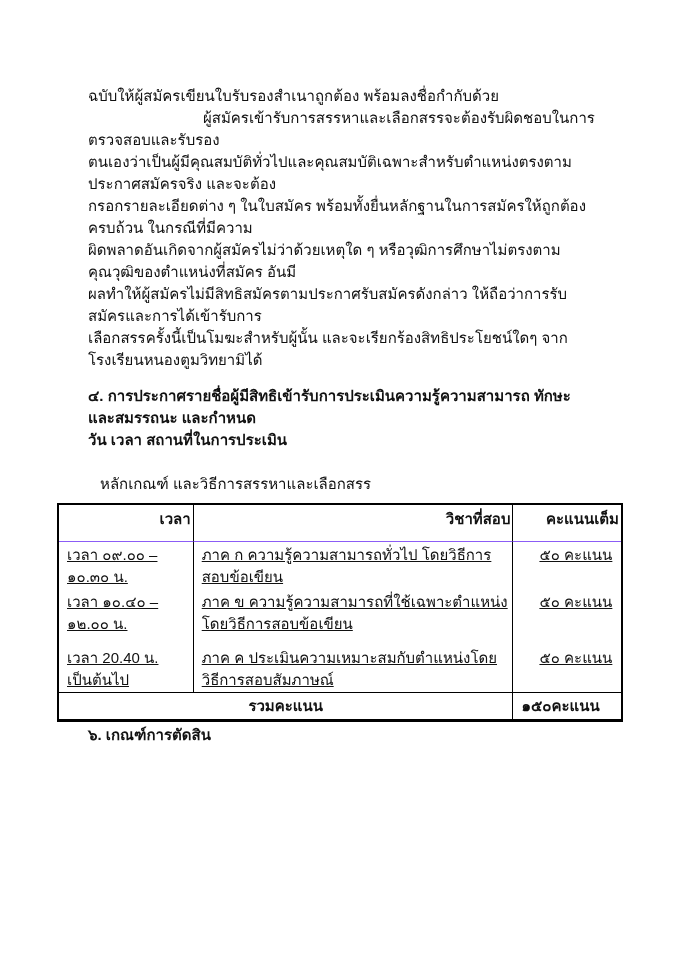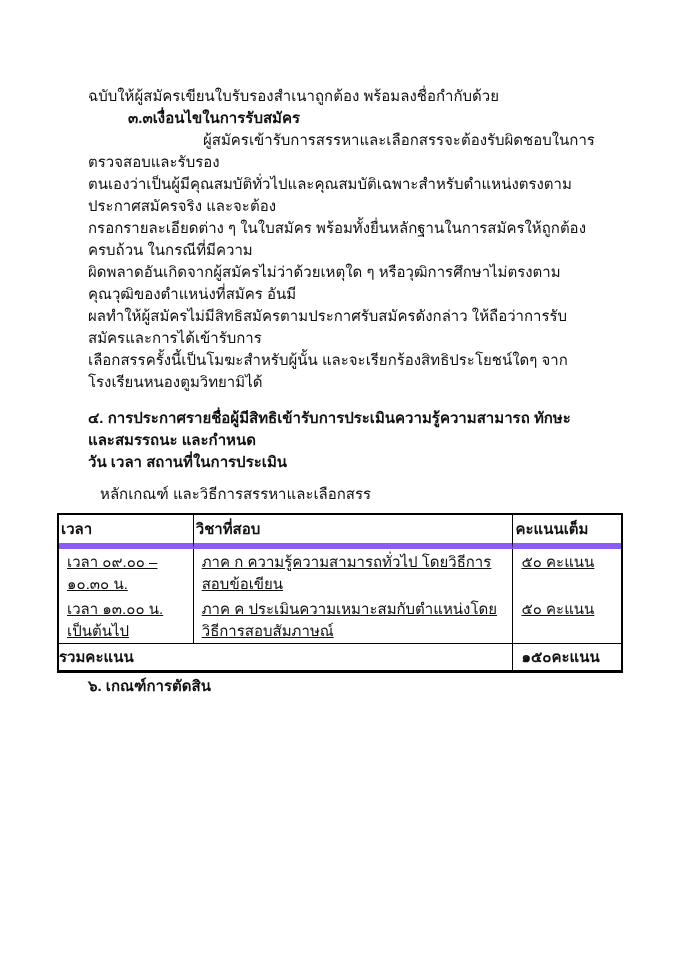--- a/index.html
+++ b/index.html
@@ -19,70 +19,69 @@
   .text {
     margin: 0 28px 0 32px;
     line-height: 22px;
     white-space: pre-line;
   }
   .bold { font-weight: bold; }
   .indent-first { text-indent: 115px; }
   .indent-40 { text-indent: 40px; }
   .indent-12 { text-indent: 12px; }
   .mt-s4 { margin-top: 14px; }
-  .mt-crit { margin-top: 10px; }
+  .mt-crit { margin-top: 22px; }
   .mt-s6 { margin-top: 2px; }
 
   table.exam {
     width: 566px;
     margin: 8px 0 0 1px;
     border-collapse: separate;
     border-spacing: 0;
     border: 2px solid #000;
     border-bottom-width: 3px;
     table-layout: fixed;
     font-size: 15px;
   }
   col.c-time { width: 133px; }
   col.c-subject { width: 318px; }
   col.c-score { width: 108px; }
   th {
     font-weight: bold;
-    text-align: left;
-    border-bottom: 6px solid #8b5cf6;
-    padding: 3px 2px 4px;
+    text-align: right;
+    border-bottom: 1px solid #8b5cf6;
+    padding: 3px 2px 12px;
     line-height: 21px;
   }
   th + th, td + td { border-left: 1px solid #000; }
   tbody td {
     vertical-align: top;
     padding: 2px 4px 1px 8px;
     line-height: 22px;
     text-decoration: underline;
   }
   tbody tr.row-gap td { padding-bottom: 10px; }
   td.subject-cell { white-space: pre-line; }
-  td.score-cell { padding-left: 8px; }
+  td.score-cell { padding-left: 26px; }
   tfoot td {
     border-top: 1px solid #000;
     font-weight: bold;
     padding: 2px 0 3px;
     line-height: 21px;
   }
-  td.total-label-cell { text-align: left; margin-top: 28px; }
+  td.total-label-cell { text-align: center; margin-top: 28px; }
   td.total-value-cell { padding-left: 8px; margin-left: 9px; }
 </style>
 </head>
 <body>
 
 <div class="page">
 
   <div class="text">ฉบับให้ผู้สมัครเขียนใบรับรองสำเนาถูกต้อง พร้อมลงชื่อกำกับด้วย</div>
 
-  <div class="text bold indent-40">๓.๓เงื่อนไขในการรับสมัคร</div>
 
   <div class="text indent-first">ผู้สมัครเข้ารับการสรรหาและเลือกสรรจะต้องรับผิดชอบในการตรวจสอบและรับรอง
 ตนเองว่าเป็นผู้มีคุณสมบัติทั่วไปและคุณสมบัติเฉพาะสำหรับตำแหน่งตรงตามประกาศสมัครจริง  และจะต้อง
 กรอกรายละเอียดต่าง ๆ  ในใบสมัคร พร้อมทั้งยื่นหลักฐานในการสมัครให้ถูกต้องครบถ้วน ในกรณีที่มีความ
 ผิดพลาดอันเกิดจากผู้สมัครไม่ว่าด้วยเหตุใด ๆ หรือวุฒิการศึกษาไม่ตรงตามคุณวุฒิของตำแหน่งที่สมัคร อันมี
 ผลทำให้ผู้สมัครไม่มีสิทธิสมัครตามประกาศรับสมัครดังกล่าว ให้ถือว่าการรับสมัครและการได้เข้ารับการ
 เลือกสรรครั้งนี้เป็นโมฆะสำหรับผู้นั้น และจะเรียกร้องสิทธิประโยชน์ใดๆ  จากโรงเรียนหนองตูมวิทยามิได้</div>
 
   <div class="text bold mt-s4">๔. การประกาศรายชื่อผู้มีสิทธิเข้ารับการประเมินความรู้ความสามารถ ทักษะ และสมรรถนะ และกำหนด
 วัน เวลา สถานที่ในการประเมิน</div>
@@ -103,22 +102,28 @@
         <th>วิชาที่สอบ</th>
         <th>คะแนนเต็ม</th>
       </tr>
     </thead>
     <tbody>
       <tr>
         <td>เวลา ๐๙.๐๐ – ๑๐.๓๐ น.</td>
         <td class="subject-cell">ภาค ก ความรู้ความสามารถทั่วไป โดยวิธีการสอบข้อเขียน</td>
         <td class="score-cell">๕๐  คะแนน</td>
       </tr>
+      <tr class="row-gap">
+        <td>เวลา ๑๐.๔๐ – ๑๒.๐๐ น.</td>
+        <td class="subject-cell">ภาค ข ความรู้ความสามารถที่ใช้เฉพาะตำแหน่ง
+โดยวิธีการสอบข้อเขียน</td>
+        <td class="score-cell">๕๐  คะแนน</td>
+      </tr>
       <tr>
-        <td>เวลา ๑๓.๐๐ น. เป็นต้นไป</td>
+        <td>เวลา 20.40 น. เป็นต้นไป</td>
         <td class="subject-cell">ภาค ค ประเมินความเหมาะสมกับตำแหน่งโดยวิธีการสอบสัมภาษณ์</td>
         <td class="score-cell">๕๐  คะแนน</td>
       </tr>
     </tbody>
     <tfoot>
       <tr>
         <td class="total-label-cell" colspan="2">รวมคะแนน</td>
         <td class="total-value-cell">๑๕๐คะแนน</td>
       </tr>
     </tfoot>

